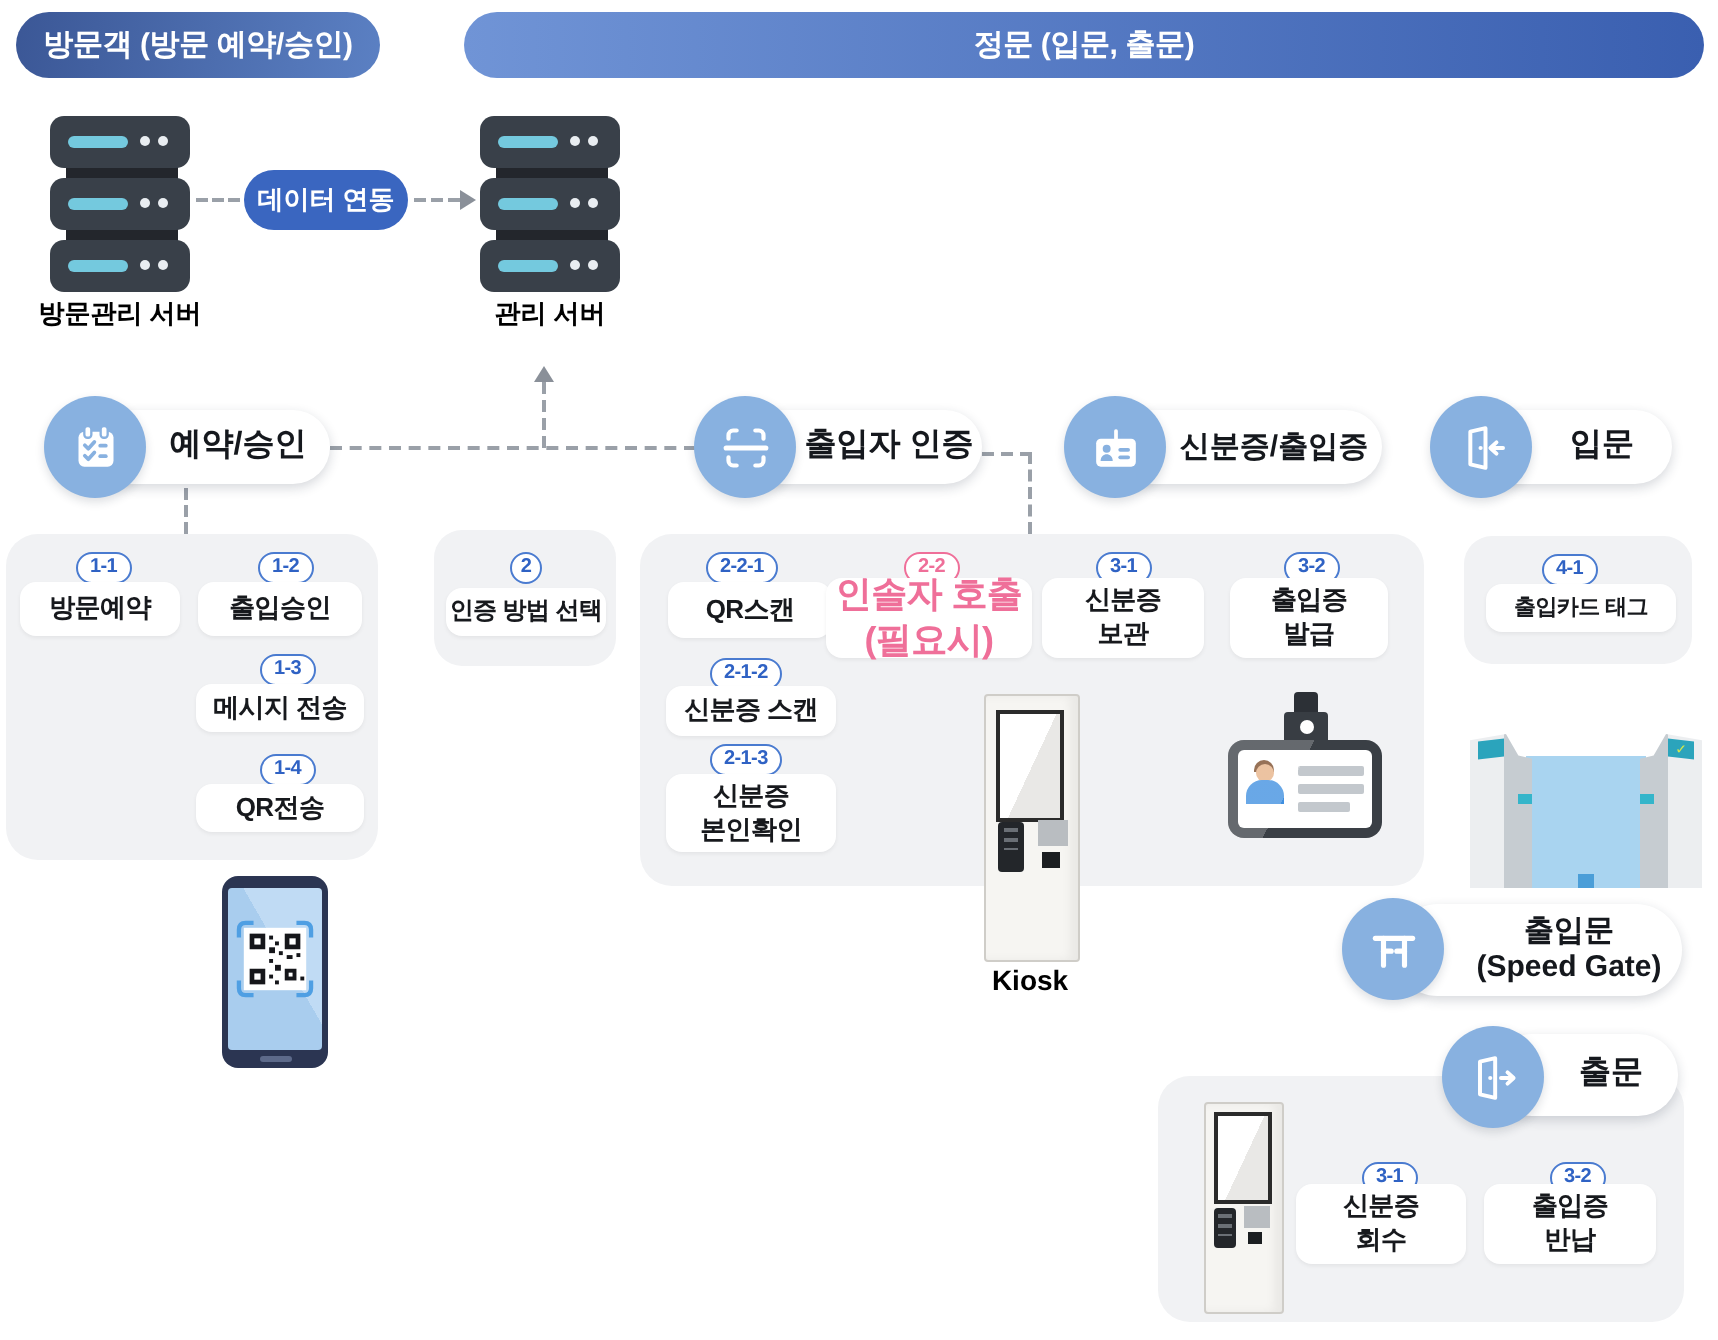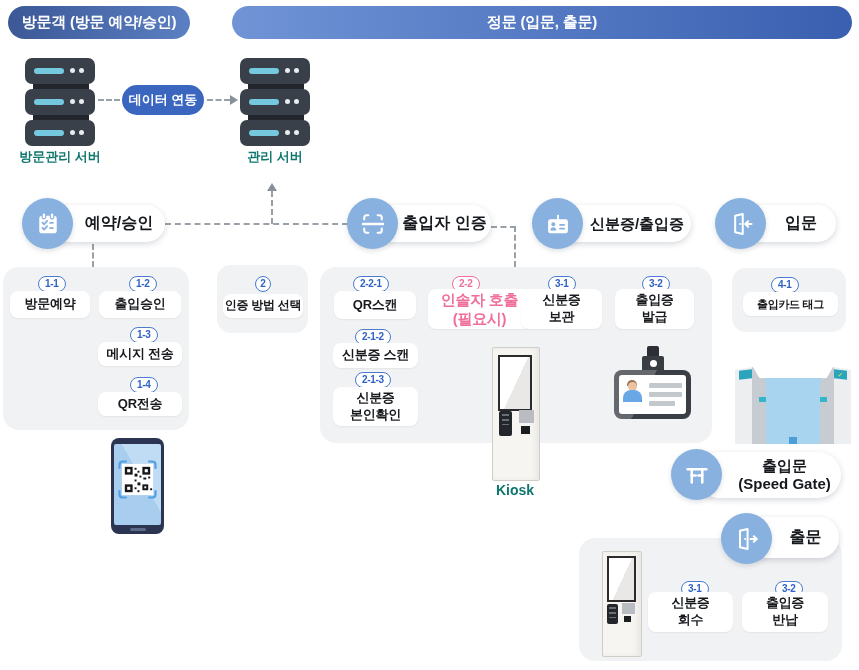--- a/index.html
+++ b/index.html
@@ -11,21 +11,21 @@
   .hdr-left{left:8px;top:6px;width:182px;background:linear-gradient(100deg,#3b5796,#5b80c3);}
   .hdr-right{left:232px;top:6px;width:620px;background:linear-gradient(90deg,#7094d6,#3a5fb0);}
   
   .server{position:absolute;width:70px;height:88px;}
   .srv-back{position:absolute;left:8px;top:2px;width:56px;height:84px;background:#23262c;border-radius:8px;}
   .srv-unit{position:absolute;left:0;width:70px;height:26px;background:#394049;border-radius:7px;}
   .srv-unit::after{content:'';position:absolute;right:-3px;top:-2px;width:9px;height:26px;
                    background:#23262c;border-radius:5px;z-index:-1;}
   .srv-bar{position:absolute;left:9px;top:10px;width:30px;height:6px;background:#74c9de;border-radius:3px;}
   .srv-dot{position:absolute;top:10px;width:5px;height:5px;border-radius:50%;background:#e9edf1;}
-  .caption{position:absolute;font-size:13px;font-weight:bold;color:#0f766e;text-align:center;}
+  .caption{position:absolute;font-size:13px;font-weight:bold;color:#000000;text-align:center;}
   
   .linkpill{position:absolute;left:122px;top:85px;width:82px;height:30px;border-radius:15px;
             background:#3a66c0;color:#fff;font-size:13px;font-weight:bold;
             display:flex;align-items:center;justify-content:center;}
   
   .dash-h{position:absolute;height:0;border-top:2px dashed #9aa0a8;}
   .dash-v{position:absolute;width:0;border-left:2px dashed #9aa0a8;}
   .arr{position:absolute;width:0;height:0;}
   .arr-right{border-top:5px solid transparent;border-bottom:5px solid transparent;border-left:8px solid #8a9099;}
   .arr-up{border-left:5px solid transparent;border-right:5px solid transparent;border-bottom:8px solid #8a9099;}
@@ -218,21 +218,21 @@
   <div class="step" style="left:98px;top:342px;width:84px;height:24px;">메시지 전송</div>
   <span class="badge" style="left:130px;top:377px;">1-4</span>
   <div class="step" style="left:98px;top:392px;width:84px;height:24px;">QR전송</div>
 
   <span class="badge round" style="left:255px;top:276px;">2</span>
   <div class="step" style="left:223px;top:294px;width:80px;height:24px;font-size:12px;">인증 방법 선택</div>
 
   <span class="badge" style="left:353px;top:276px;">2-2-1</span>
   <div class="step" style="left:334px;top:291px;width:82px;height:28px;">QR스캔</div>
   <span class="badge pink" style="left:452px;top:276px;">2-2</span>
-  <div class="step pink" style="left:428px;top:289px;width:103px;height:40px;font-size:15px;">인솔자 호출
+  <div class="step pink" style="left:413px;top:289px;width:103px;height:40px;font-size:18px;">인솔자 호출
 (필요시)</div>
   <span class="badge" style="left:548px;top:276px;">3-1</span>
   <div class="step" style="left:521px;top:289px;width:81px;height:40px;">신분증
 보관</div>
   <span class="badge" style="left:642px;top:276px;">3-2</span>
   <div class="step" style="left:615px;top:289px;width:79px;height:40px;">출입증
 발급</div>
   <span class="badge" style="left:355px;top:329px;">2-1-2</span>
   <div class="step" style="left:333px;top:343px;width:85px;height:25px;">신분증 스캔</div>
   <span class="badge" style="left:355px;top:372px;">2-1-3</span>

